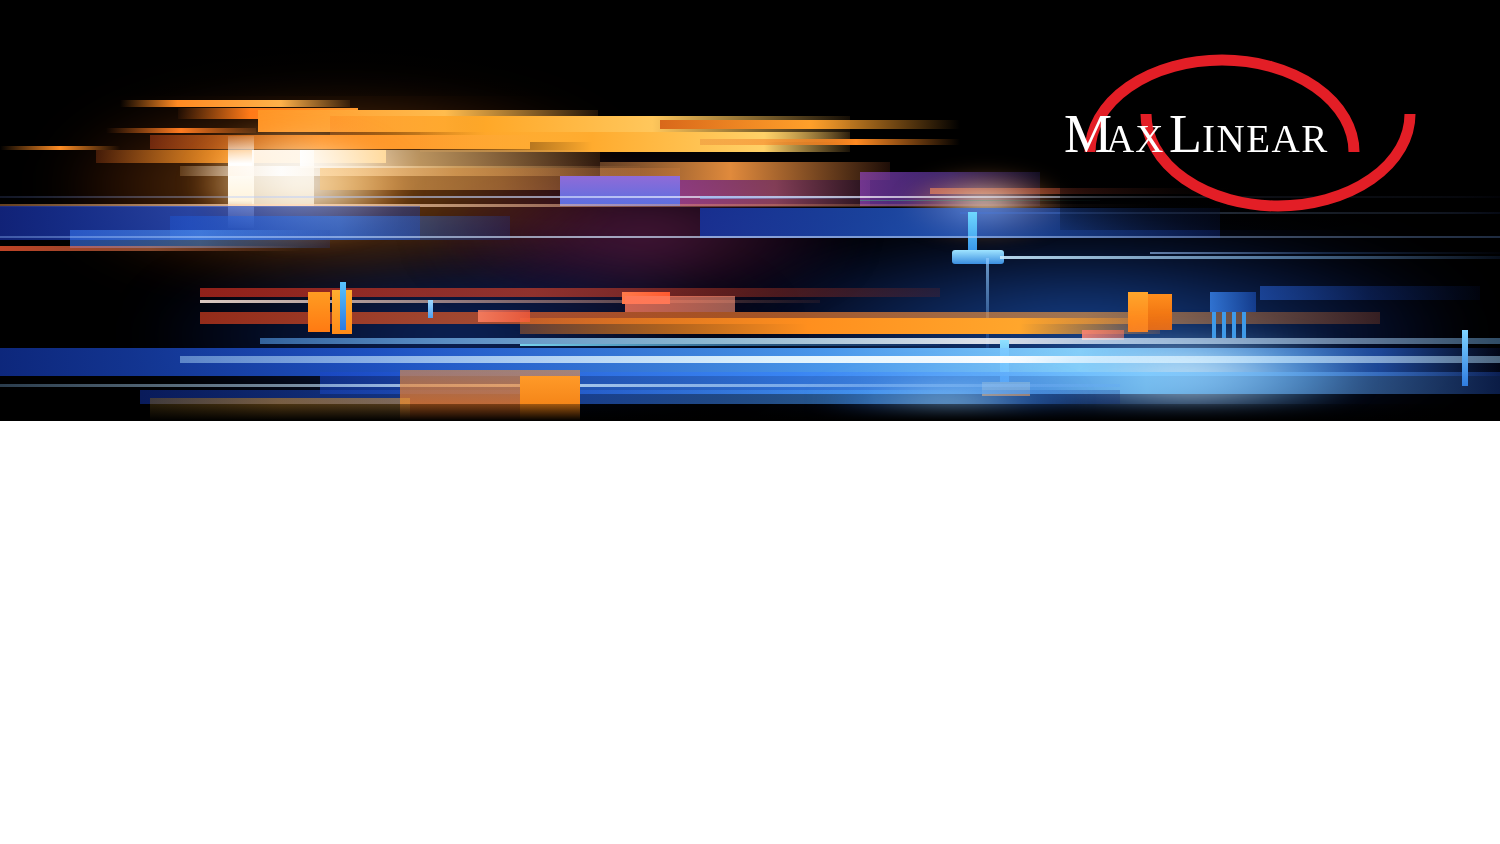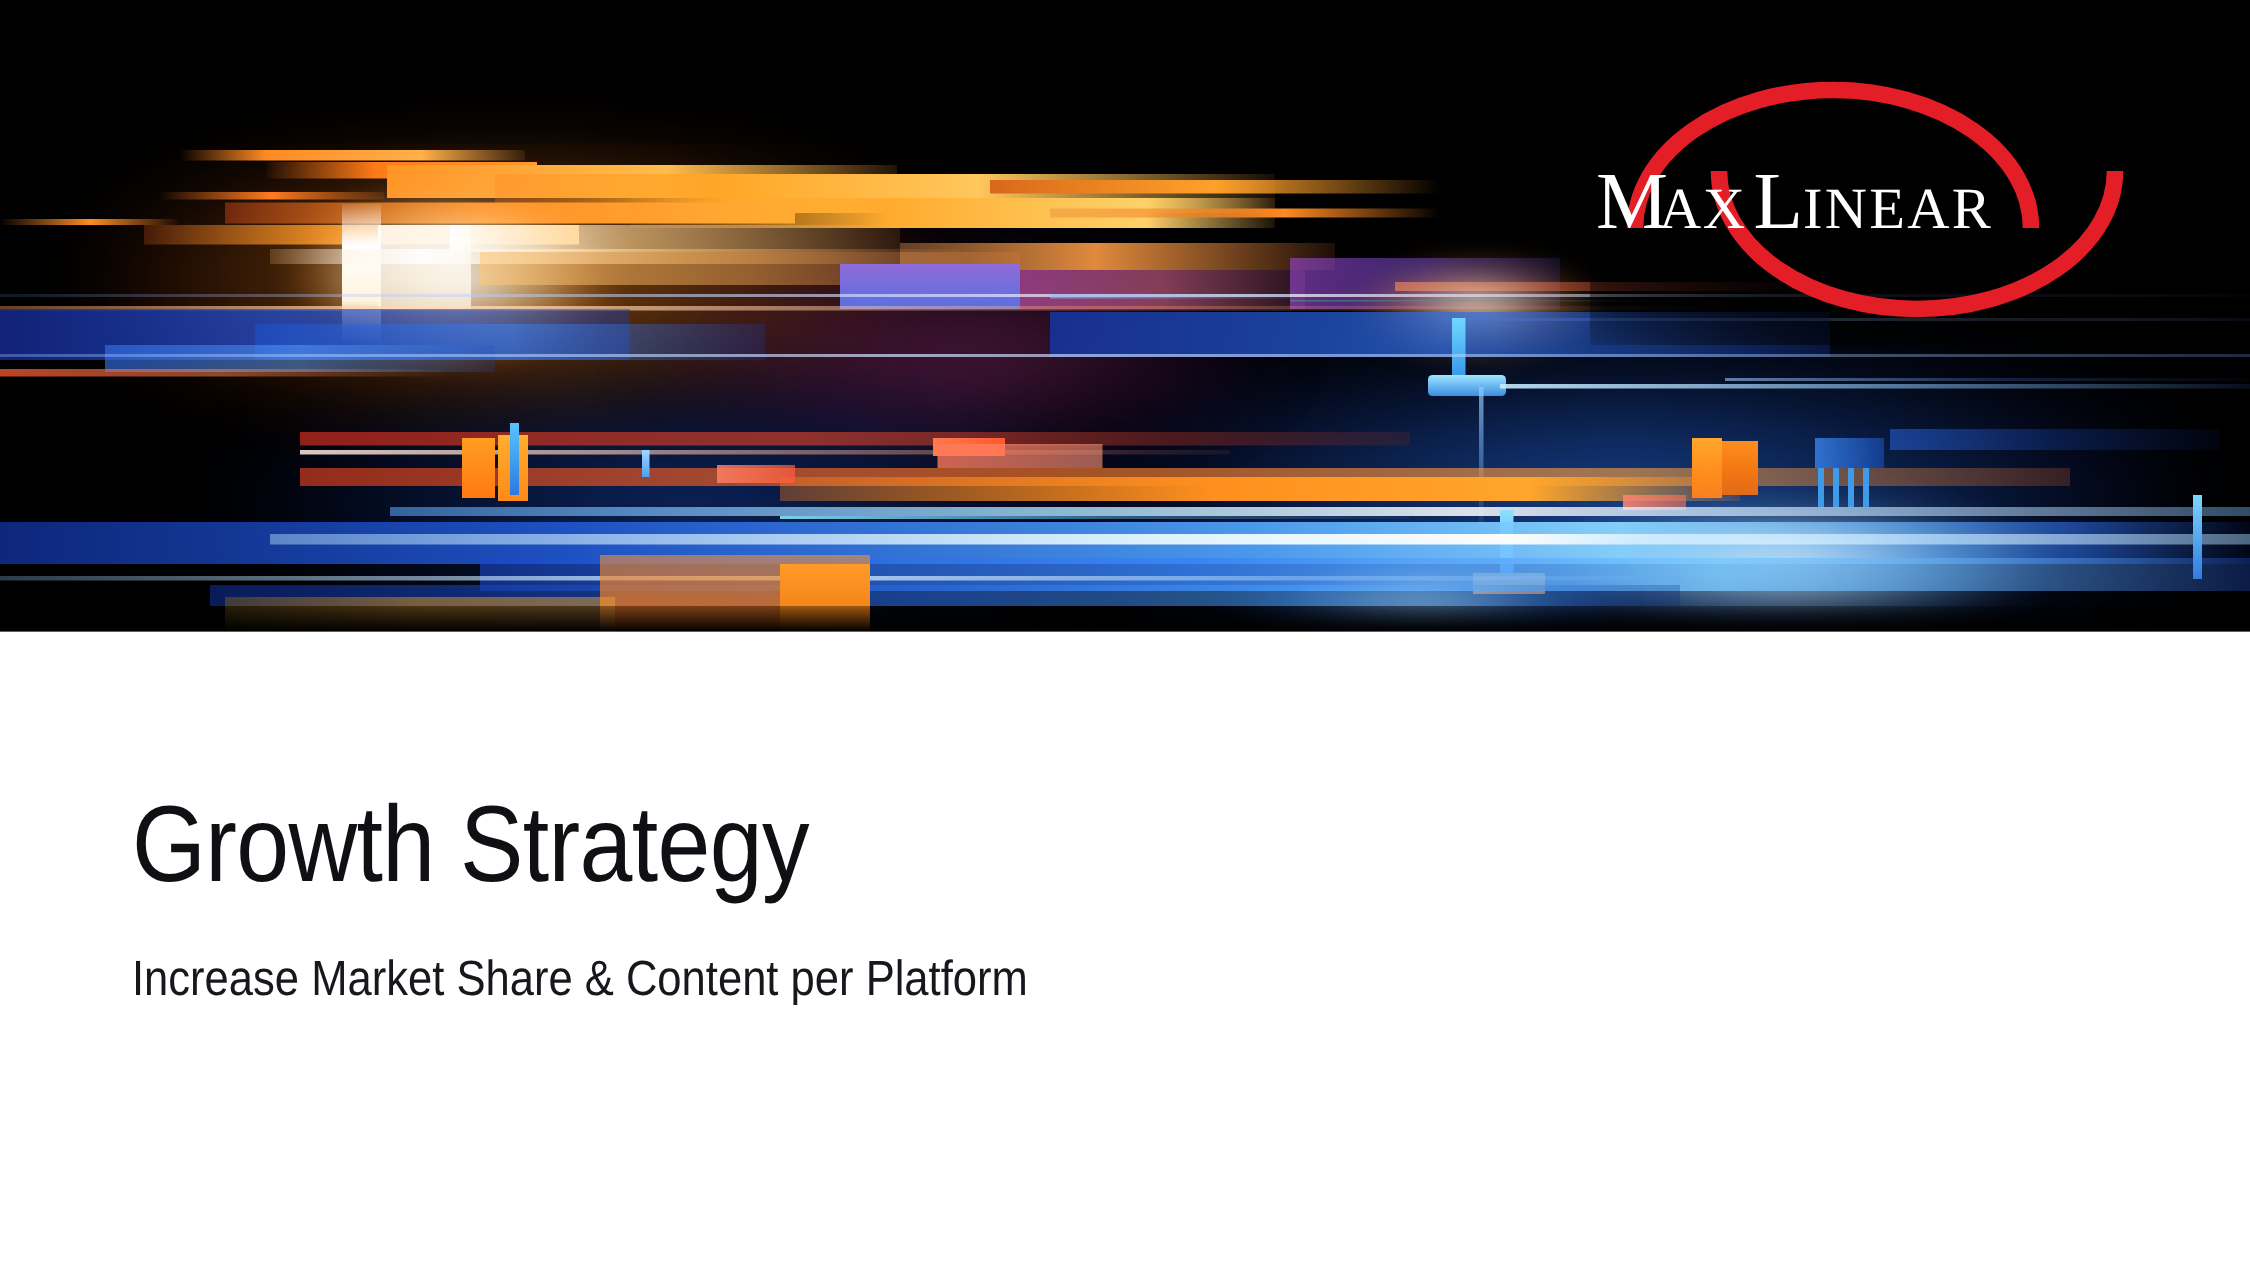--- a/index.html
+++ b/index.html
@@ -223,18 +223,14 @@
         <path d="M 86 66 A 132 92 0 0 0 350 66" fill="none" stroke="#E31E26" stroke-width="11" stroke-linecap="butt"></path>
 
         <text x="4" y="104" font-family="'Liberation Serif','DejaVu Serif',serif" font-size="54" fill="#ffffff" letter-spacing="1">M</text>
         <text x="46" y="104" font-family="'Liberation Serif','DejaVu Serif',serif" font-size="39" fill="#ffffff" letter-spacing="1">AX</text>
         <text x="109" y="104" font-family="'Liberation Serif','DejaVu Serif',serif" font-size="54" fill="#ffffff" letter-spacing="1">L</text>
         <text x="142" y="104" font-family="'Liberation Serif','DejaVu Serif',serif" font-size="39" fill="#ffffff" letter-spacing="1.5">INEAR</text>
       </svg>
     </div>
   </div>
 
-  <div id="title-block">
-    <h1 id="slide-title">Growth Strategy</h1>
-    <p id="slide-subtitle">Increase Market Share &amp; Content per Platform</p>
-  </div>
 
 </div>
 
 </body></html>

